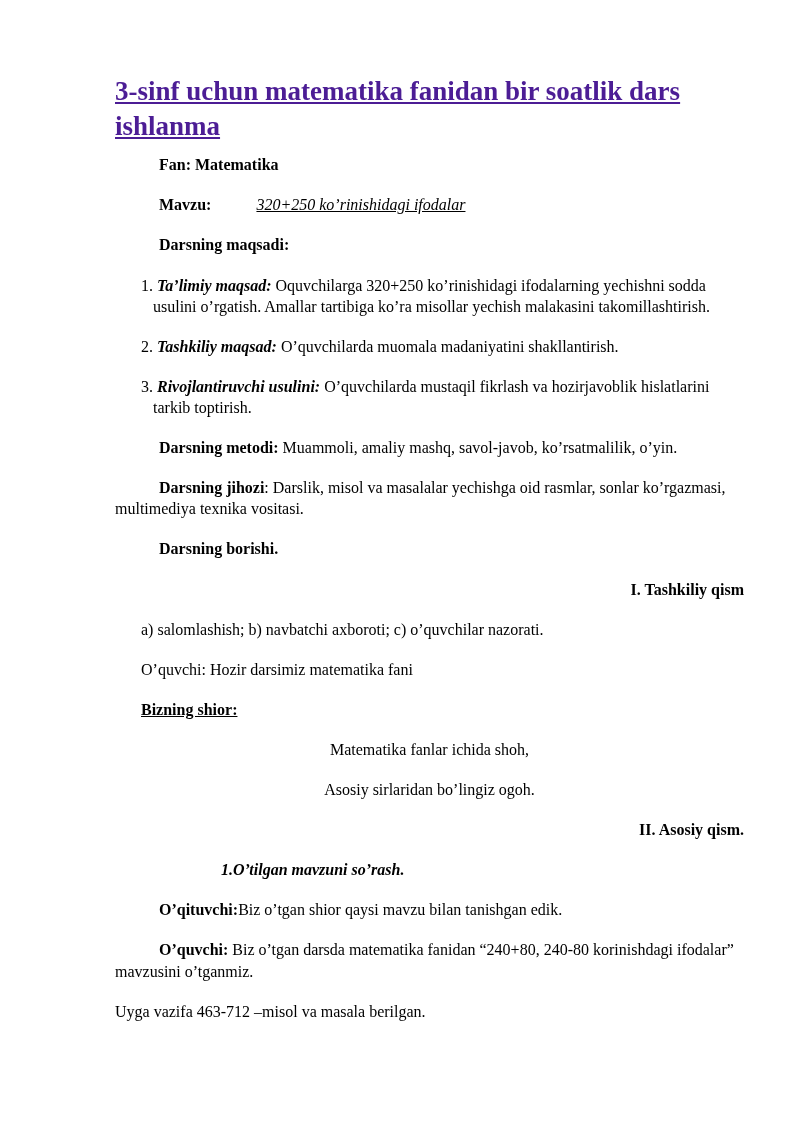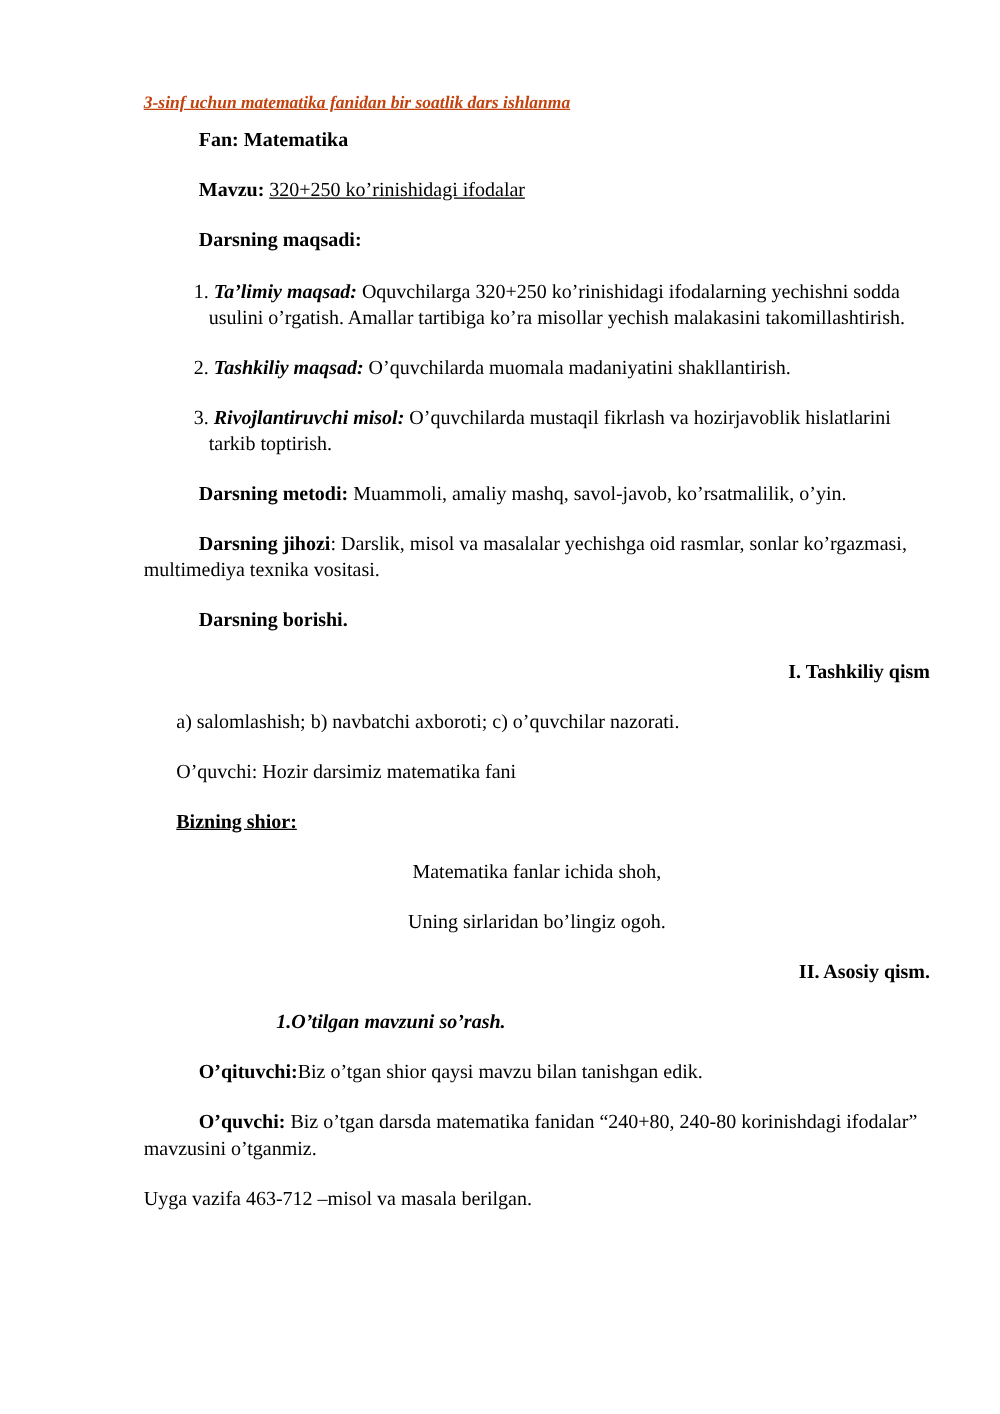--- a/index.html
+++ b/index.html
@@ -8,76 +8,75 @@
     width: 800px;
     height: 1131px;
     overflow: hidden;
     font-family: "Liberation Serif", serif;
     font-size: 16px;
     color: #000000;
   }
   .page { padding: 74px 56px 40px 115px; }
   p, .goal { margin: 0 0 19px 0; line-height: 1.32; }
   .title {
-    font-size: 14px;
+    font-size: 27px;
     font-weight: bold;
-    color: #c2410c;
+    color: #4c1d95;
     text-decoration: underline;
     margin: 0 0 10px 0;
     line-height: 1.3;
-    font-style: italic;
   }
   .subtitle { font-size: 15px; margin-bottom: 19px; }
   .b  { font-weight: bold; margin-left: 44px; }
   .u  { text-decoration: underline; }
   .bi { font-weight: bold; font-style: italic; }
-  .iu { text-decoration: underline; }
+  .iu { font-style: italic; text-decoration: underline; margin-left: 41px; }
   .right  { text-align: right; }
   .center { text-align: center; }
   .indent { margin-left: 26px; }
-  .goal   { margin-left: 40px; padding-left: 12px; text-indent: -12px; }
+  .goal   { margin-left: 26px; padding-left: 12px; text-indent: -12px; }
   .sub-indent { margin-left: 106px; }
 </style>
 </head>
 <body>
 
 <div class="page">
 
   <h1 class="title">3-sinf uchun matematika fanidan bir soatlik dars ishlanma</h1>
 
 
   <p class="b">Fan: Matematika</p>
 
   <p><span class="b">Mavzu: </span><span class="iu">320+250 ko’rinishidagi ifodalar</span></p>
 
   <p class="b">Darsning maqsadi:</p>
 
   <div class="goal"><span>1. </span><span class="bi">Ta’limiy maqsad:</span><span> Oquvchilarga 320+250 ko’rinishidagi ifodalarning yechishni sodda usulini o’rgatish. Amallar tartibiga ko’ra misollar yechish malakasini takomillashtirish.</span></div>
 
   <div class="goal"><span>2. </span><span class="bi">Tashkiliy maqsad:</span><span> O’quvchilarda muomala madaniyatini shakllantirish.</span></div>
 
-  <div class="goal"><span>3. </span><span class="bi">Rivojlantiruvchi misol:</span><span> O’quvchilarda mustaqil fikrlash va hozirjavoblik hislatlarini tarkib toptirish.</span></div>
+  <div class="goal"><span>3. </span><span class="bi">Rivojlantiruvchi usulini:</span><span> O’quvchilarda mustaqil fikrlash va hozirjavoblik hislatlarini tarkib toptirish.</span></div>
 
   <p><span class="b">Darsning metodi:</span><span> Muammoli, amaliy mashq, savol-javob, ko’rsatmalilik, o’yin.</span></p>
 
   <p><span class="b">Darsning jihozi</span><span>: Darslik, misol va masalalar yechishga oid rasmlar, sonlar ko’rgazmasi, multimediya texnika vositasi.</span></p>
 
   <p class="b">Darsning borishi.</p>
 
   <p class="b right">I. Tashkiliy qism</p>
 
   <p class="indent">a) salomlashish; b) navbatchi axboroti; c) o’quvchilar nazorati.</p>
 
   <p class="indent">O’quvchi: Hozir darsimiz matematika fani</p>
 
   <p class="b u indent">Bizning shior:</p>
 
   <p class="center">Matematika fanlar ichida shoh,</p>
 
-  <p class="center">Uning sirlaridan bo’lingiz ogoh.</p>
+  <p class="center">Asosiy sirlaridan bo’lingiz ogoh.</p>
 
   <p class="b right">II. Asosiy qism.</p>
 
   <p class="bi sub-indent">1.O’tilgan mavzuni so’rash.</p>
 
   <p><span class="b">O’qituvchi:</span><span>Biz o’tgan shior qaysi mavzu bilan tanishgan edik.</span></p>
 
   <p><span class="b">O’quvchi:</span><span> Biz o’tgan darsda matematika fanidan “240+80, 240-80 korinishdagi ifodalar” mavzusini o’tganmiz.</span></p>
 
   <p>Uyga vazifa 463-712 –misol va masala berilgan.</p>

